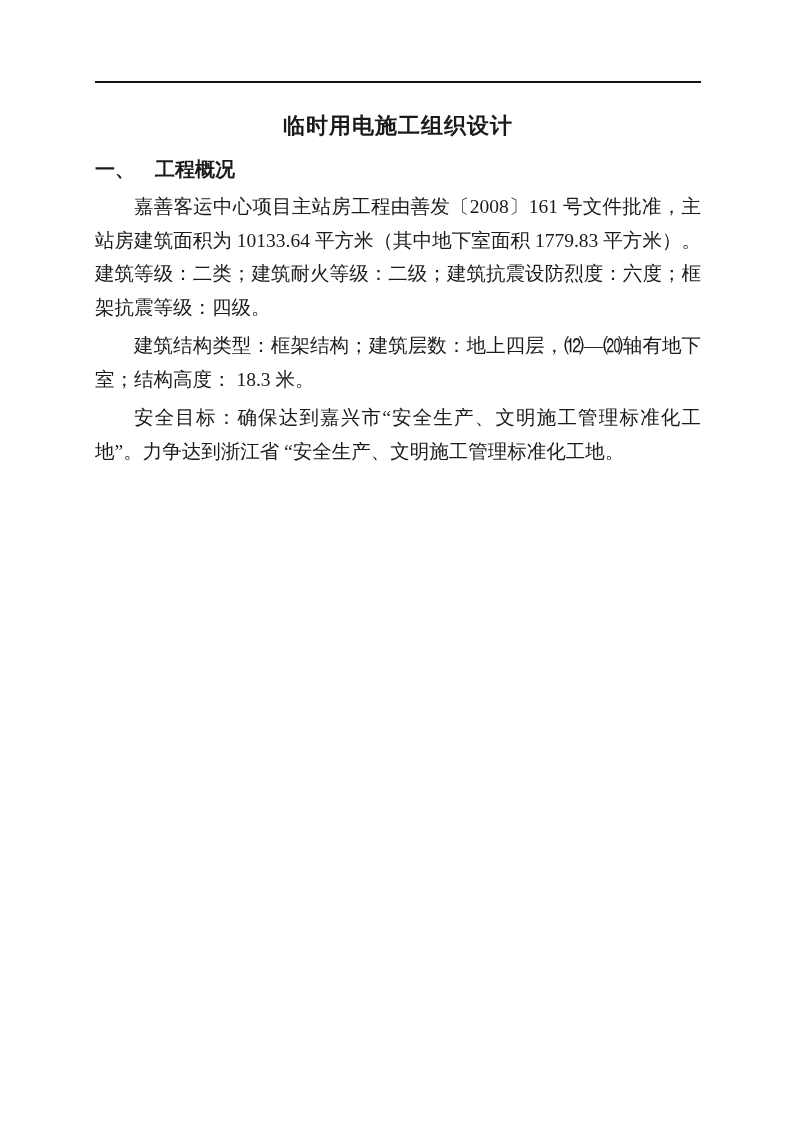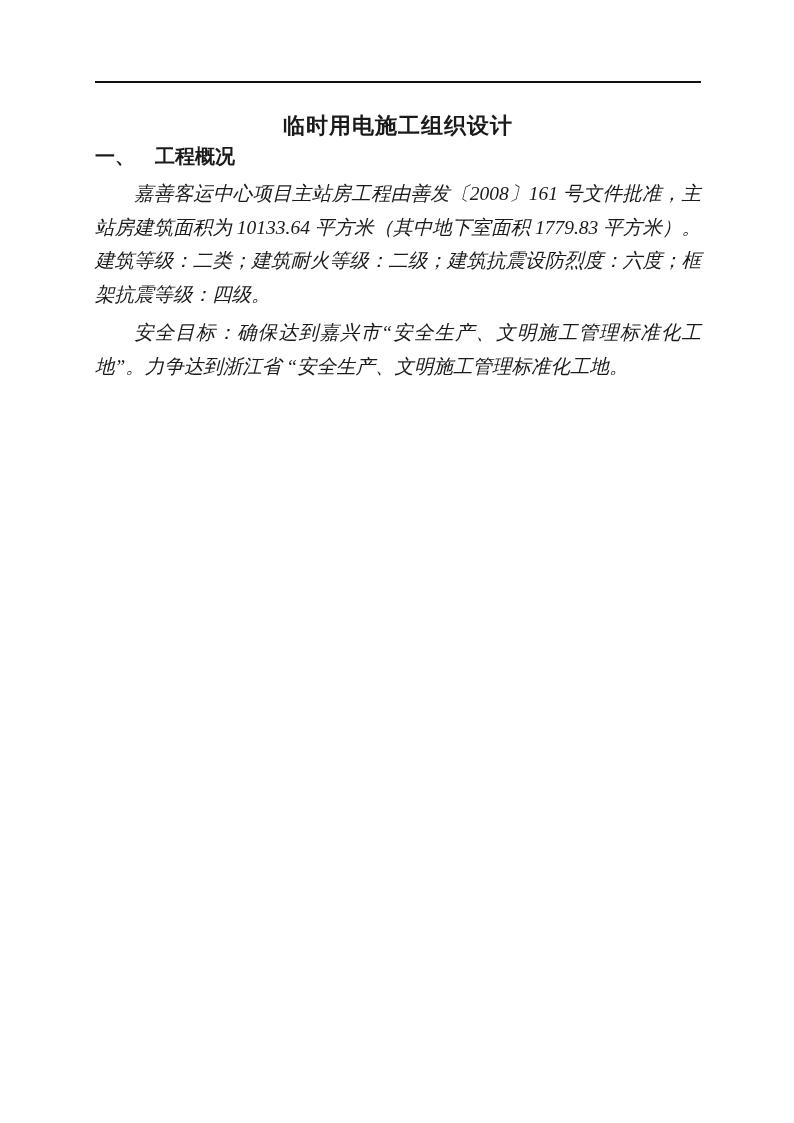--- a/index.html
+++ b/index.html
@@ -32,52 +32,53 @@
   .doc-title {
     margin-top: 28px;
     text-align: center;
     font-size: 22px;
     font-weight: bold;
     line-height: 30px;
     letter-spacing: 1px;
     white-space: pre-wrap;
   }
   .section-heading {
+    margin-top: 13px;
     font-size: 20px;
     font-weight: bold;
     line-height: 31px;
     white-space: pre-wrap;
   }
   .para {
     margin: 5px 0 0 0;
     font-size: 19.5px;
     line-height: 33.5px;
     text-align: justify;
     white-space: pre-wrap;
     word-break: break-all;
   }
   .para.indent {
     text-indent: 2em;
-    font-style: italic;
   }
 </style>
 </head>
 <body>
 
 <div class="page">
   <div class="content">
 
     <hr class="header-rule">
 
     <div class="doc-title">临时用电施工组织设计</div>
 
     <div class="section-heading">一、　工程概况</div>
 
     <p class="para indent">嘉善客运中心项目主站房工程由善发〔2008〕161 号文件批准，主站房建筑面积为 10133.64 平方米（其中地下室面积 1779.83 平方米）。建筑等级：二类；建筑耐火等级：二级；建筑抗震设防烈度：六度；框架抗震等级：四级。</p>
 
+    <p class="para indent">建筑结构类型：框架结构；建筑层数：地上四层，⑿—⒇轴有地下室；结构高度： 18.3 米。</p>
 
 
     <p class="para indent">安全目标：确保达到嘉兴市“安全生产、文明施工管理标准化工地”。力争达到浙江省 “安全生产、文明施工管理标准化工地。</p>
 
 
 
 
 
 
   </div>

